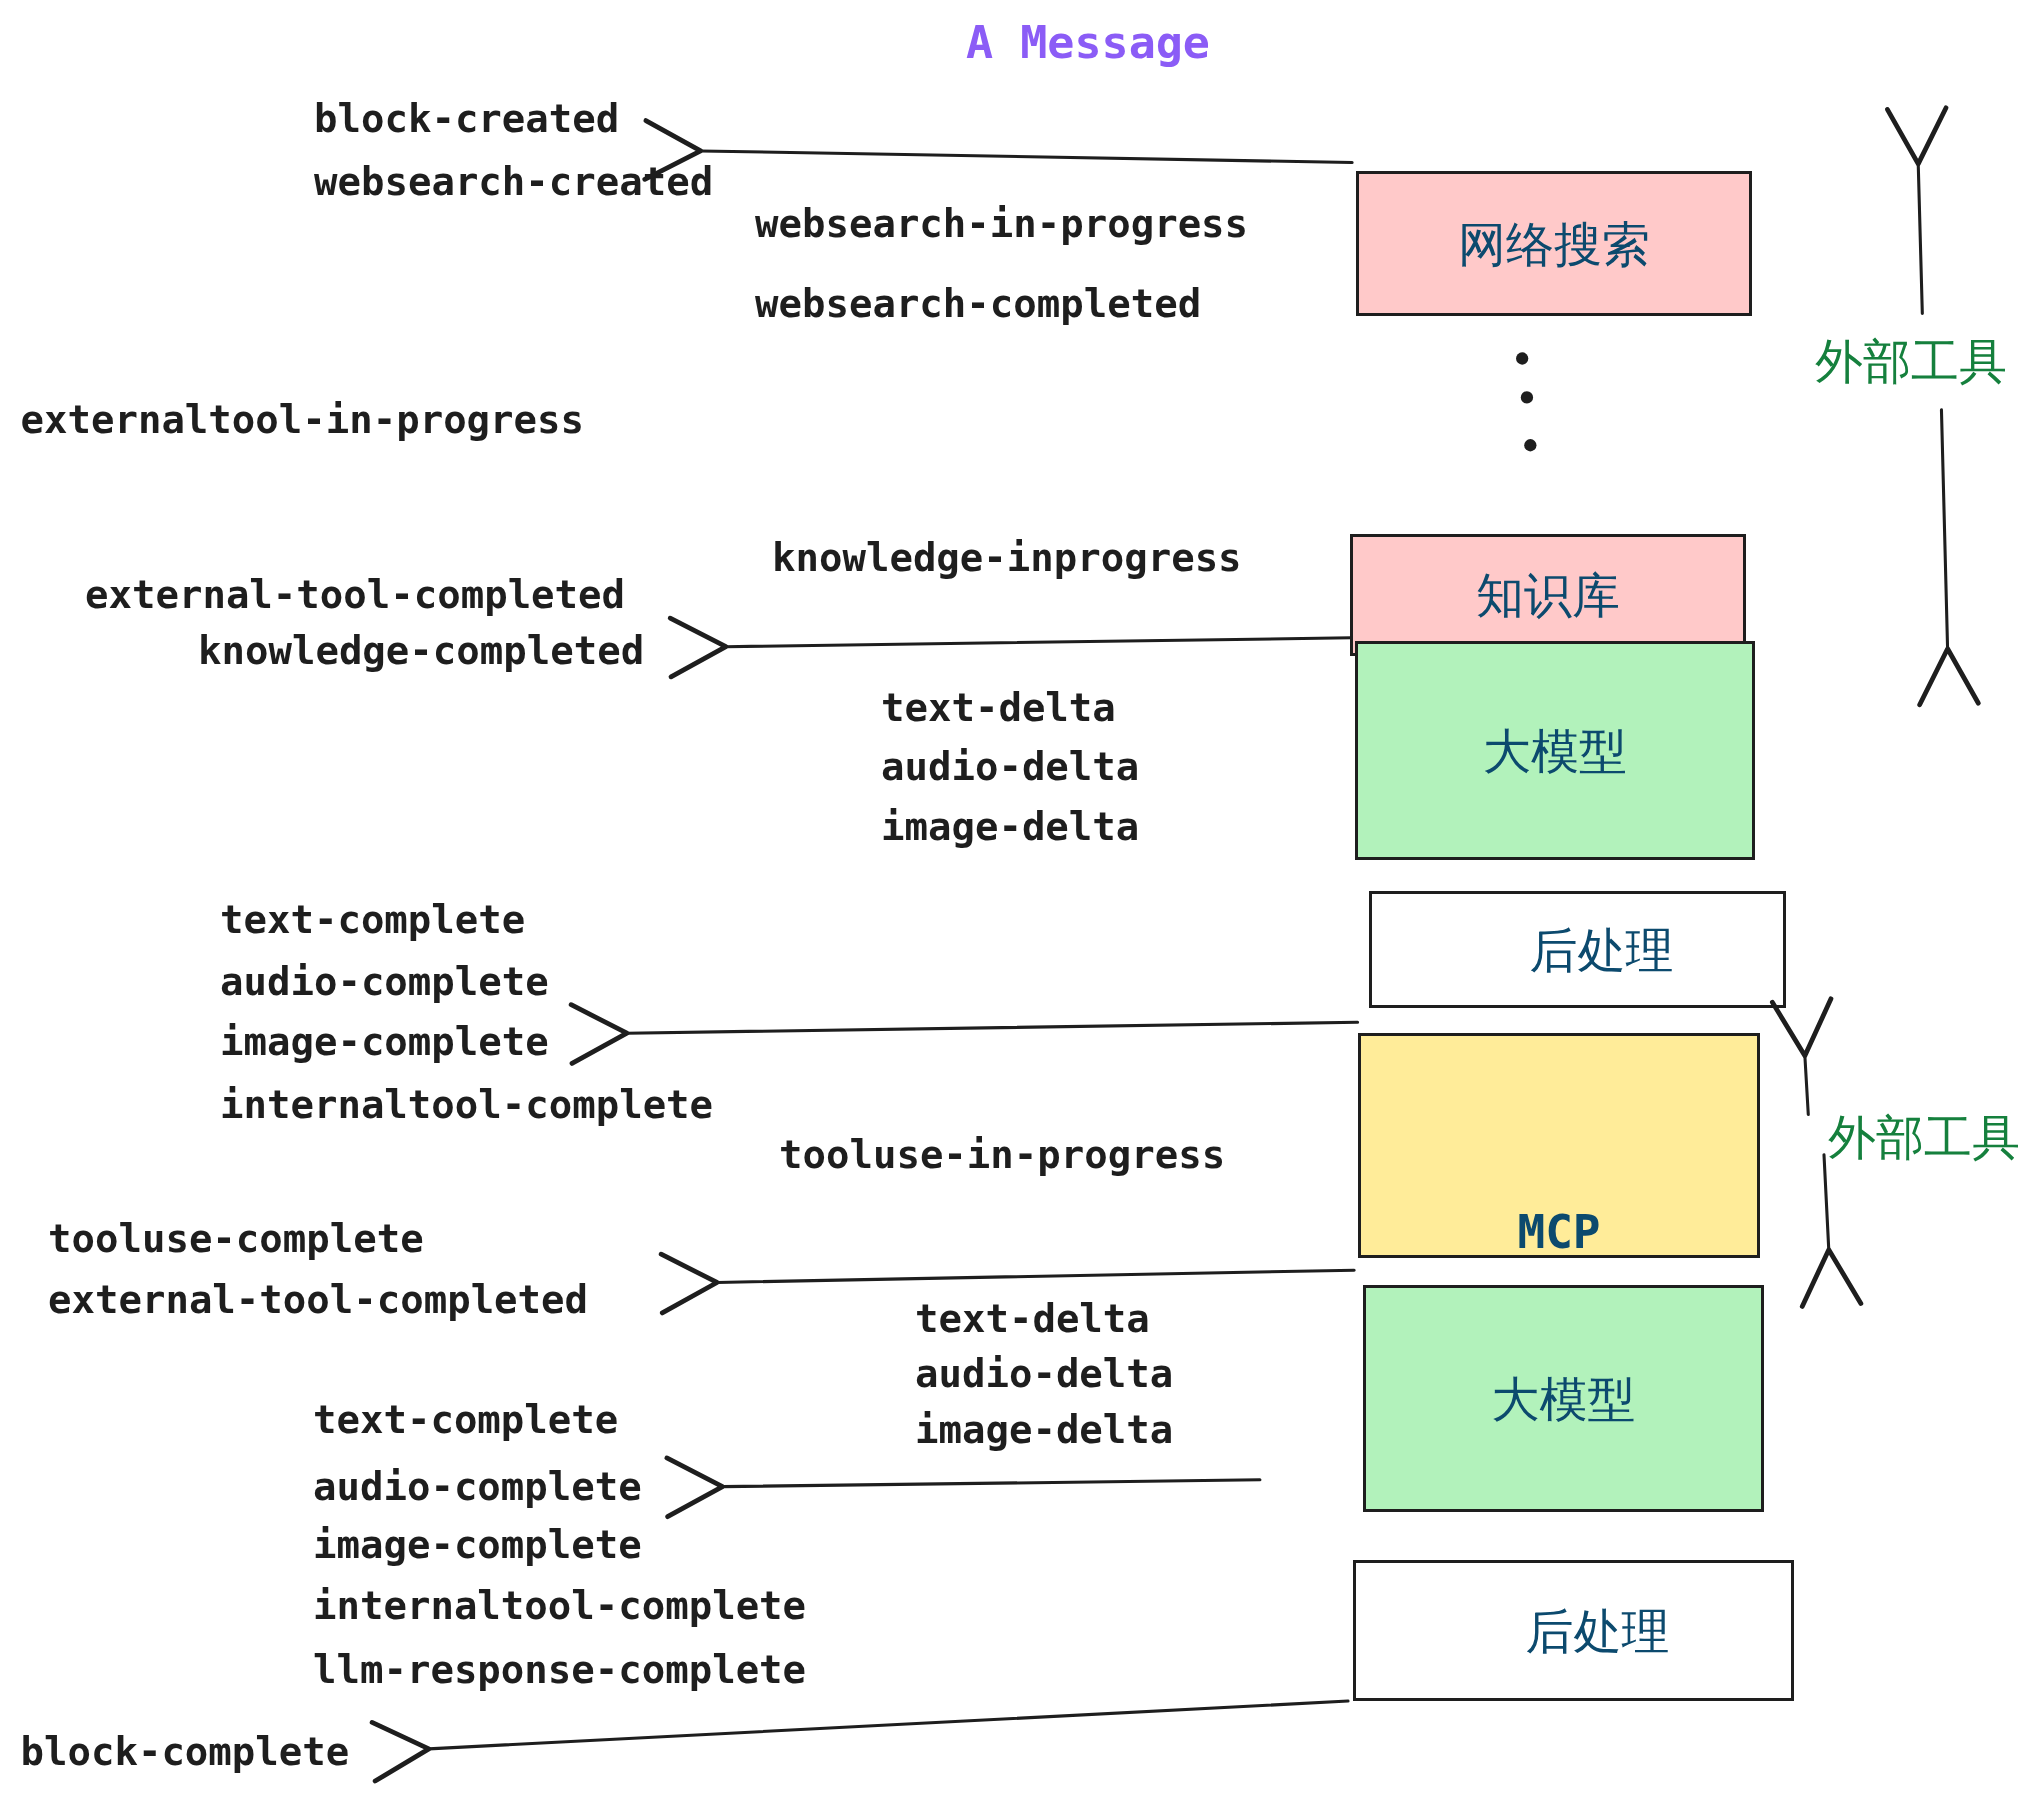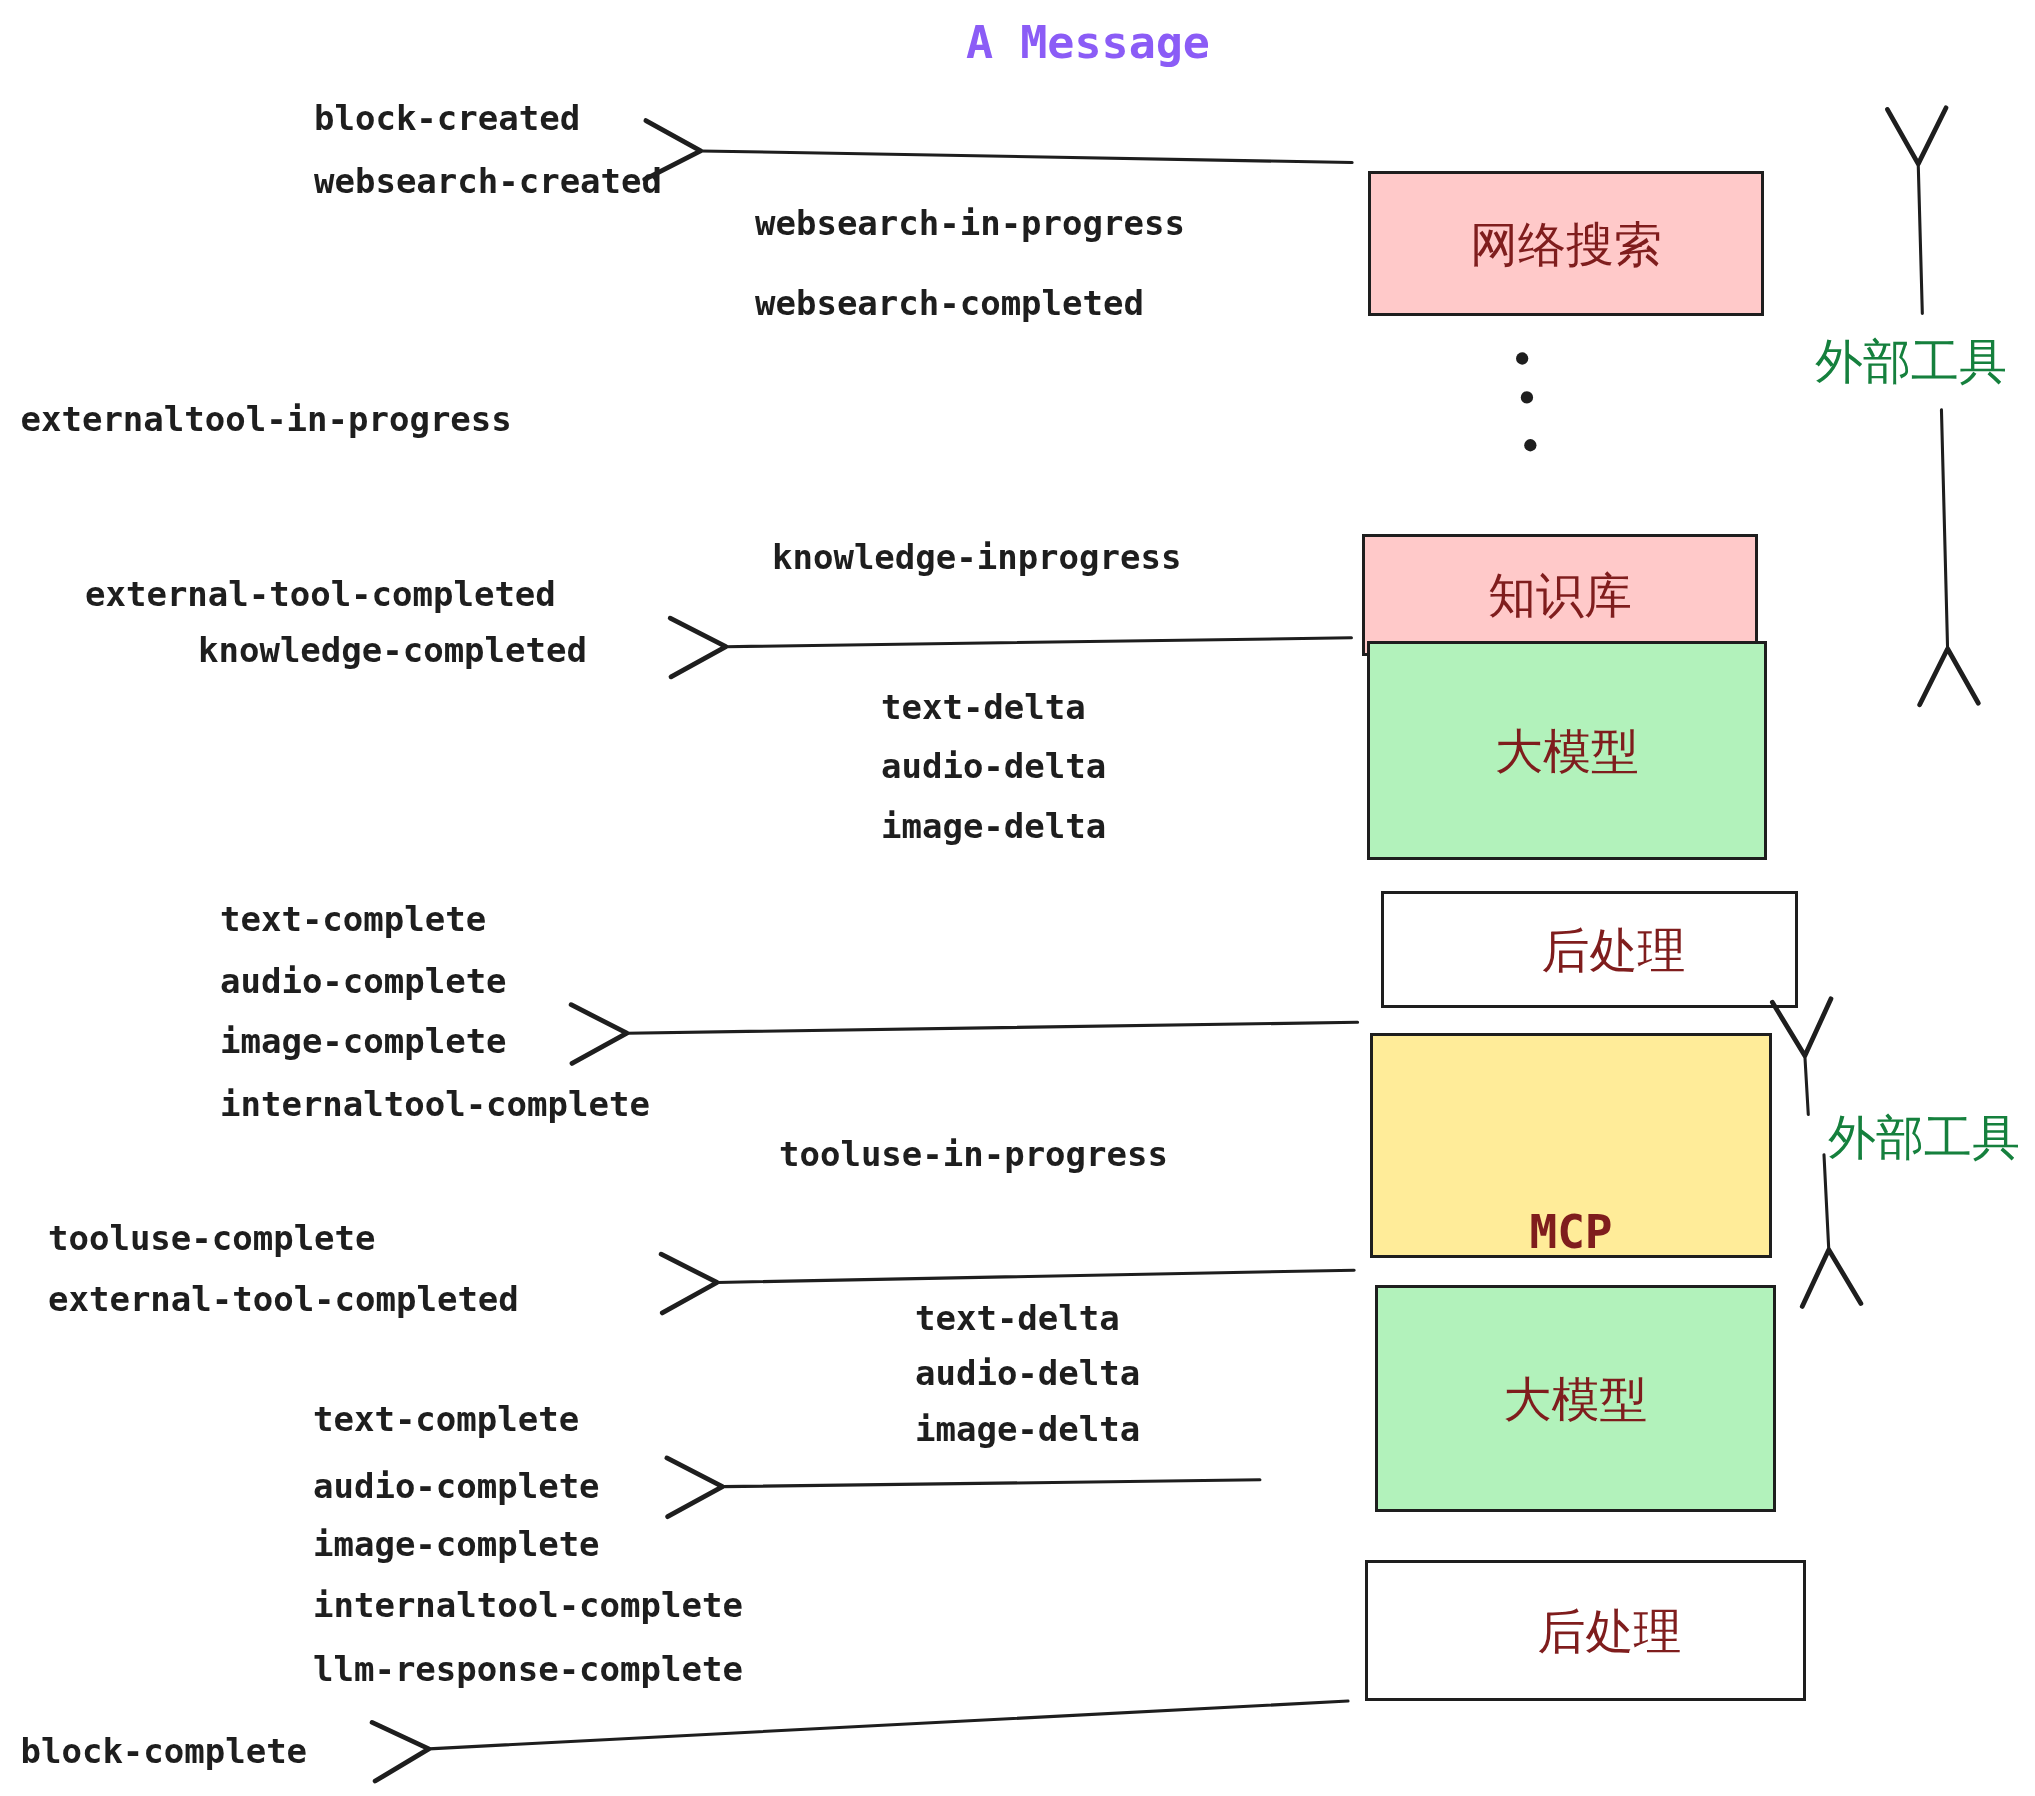--- a/index.html
+++ b/index.html
@@ -7,21 +7,21 @@
     position:relative;
     width:2035px;height:1796px;
     background:#ffffff;
     overflow:hidden;
     font-family:"DejaVu Sans Mono","Liberation Mono",monospace;
     color:#1e1e1e;
   }
   .evt{
     position:absolute;
     font-family:"DejaVu Sans Mono","Liberation Mono",monospace;
-    font-size:34px;
+    font-size:39px;
     font-weight:bold;
     color:#1e1e1e;
     white-space:nowrap;
     transform:translateY(-50%);
     line-height:1;
   }
   .title{
     position:absolute;
     font-family:"DejaVu Sans Mono","Liberation Mono",monospace;
     font-size:45px;
@@ -33,23 +33,22 @@
   }
   .box{
     position:absolute;
     box-sizing:border-box;
     border:3.4px solid #1e1e1e;
     display:flex;
     align-items:center;
     justify-content:center;
     font-family:"DejaVu Sans","Liberation Sans",sans-serif;
     font-size:48px;
-    color:#7f1d1d;
+    color:#0c4a6e;
     line-height:1;
-    margin-left:12px;
   }
   .box.pink{background:#ffc9c9;}
   .box.green{background:#b2f2bb;}
   .box.yellow{background:#ffec99;}
   .box.white{background:#ffffff;padding-left:48px;}
   .box.mcp-font{
     font-family:"DejaVu Sans Mono","Liberation Mono",monospace;
     font-weight:bold;
     font-size:46px;
   }

